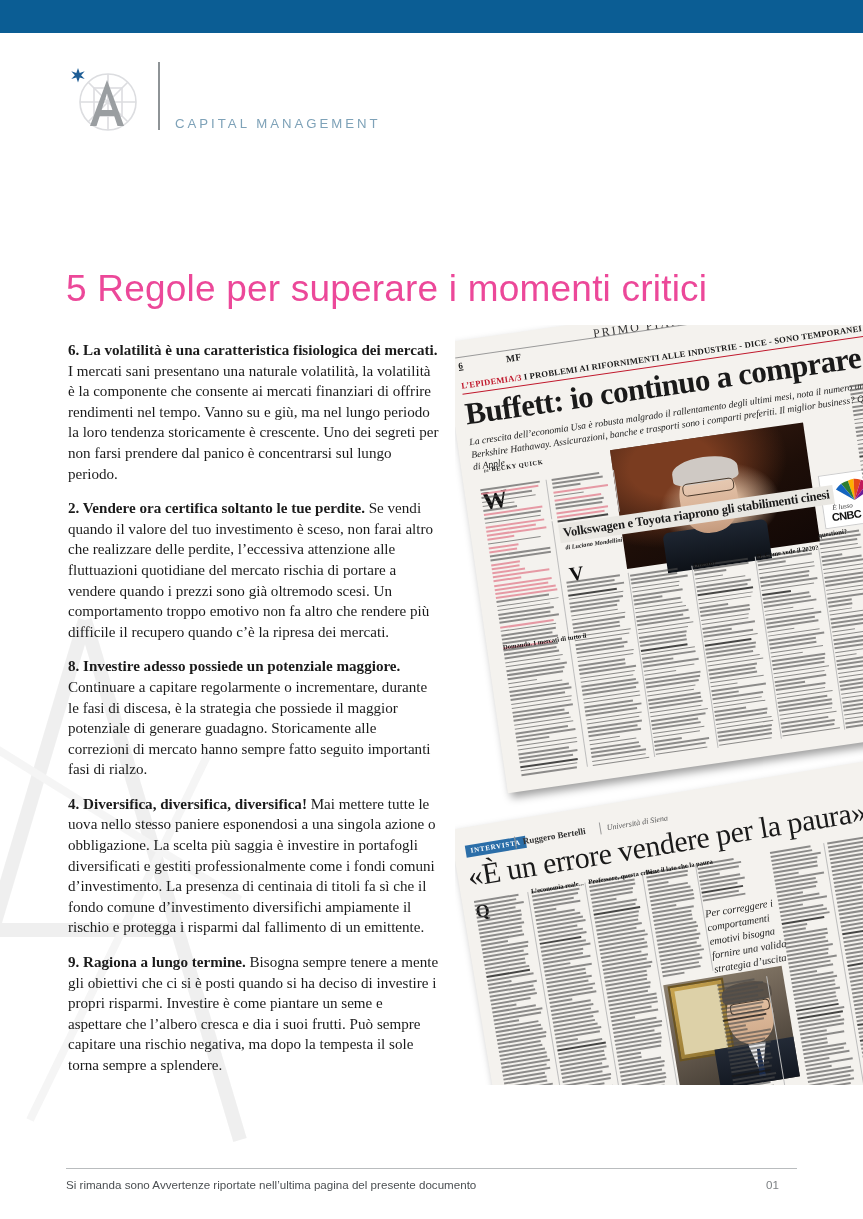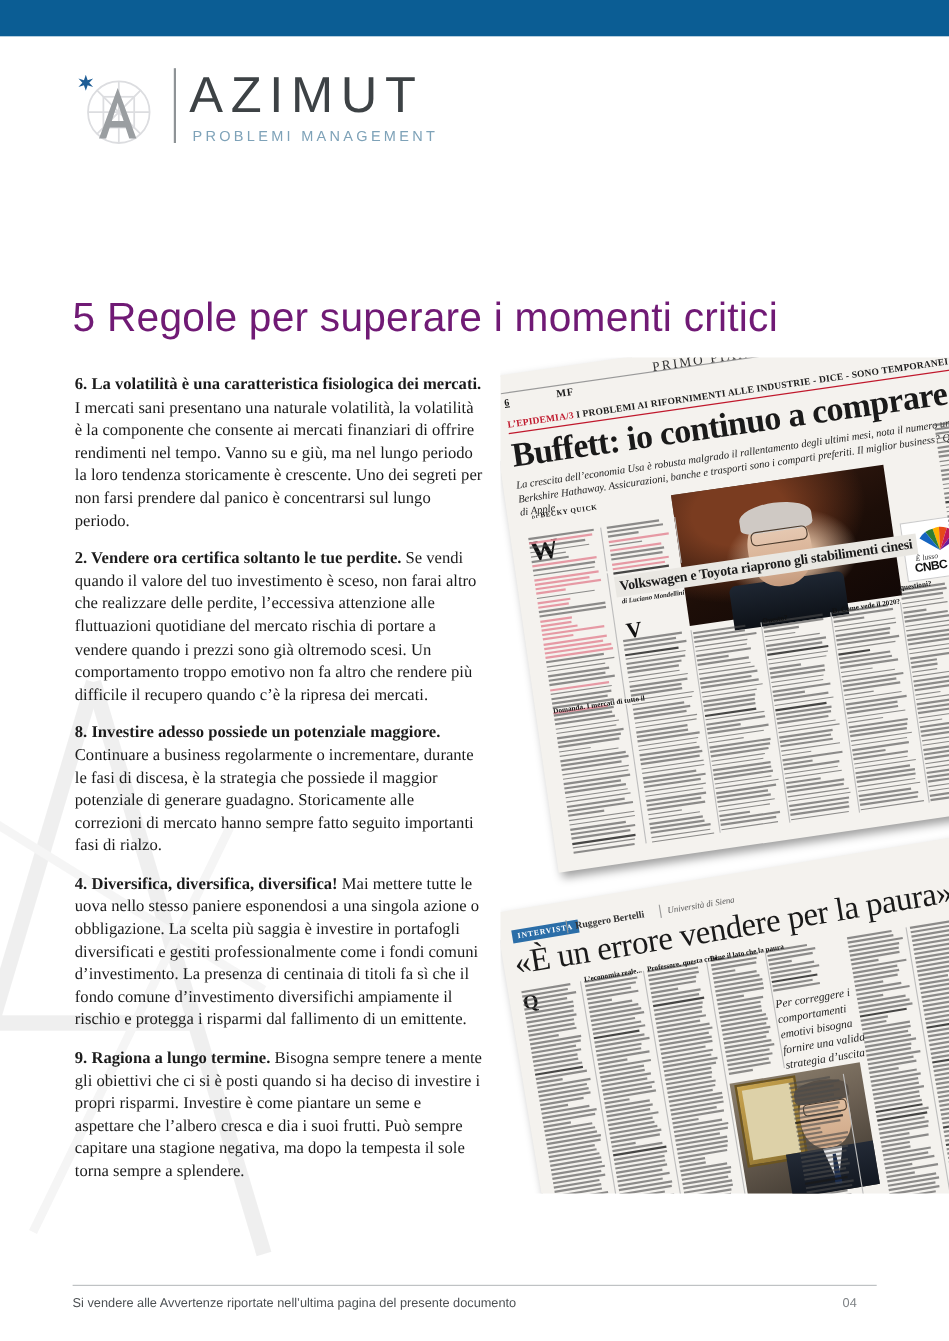--- a/index.html
+++ b/index.html
@@ -39,21 +39,21 @@
     position:absolute;left:107px;top:58px;
     font-family:"Liberation Sans", sans-serif;
     font-size:13.2px;letter-spacing:3.0px;color:#7ea2b8;font-weight:400;
     white-space:nowrap;
   }
 
   
   .page-title{
     position:absolute;left:66px;top:243px;
     font-family:"Liberation Sans", sans-serif;
-    font-weight:400;font-size:37px;color:#701a75;
+    font-weight:400;font-size:37px;color:#ec4899;
     letter-spacing:.2px;white-space:nowrap;
   }
 
   
   .copy{
     position:absolute;left:68px;top:340px;width:372px;
     color:#1b1b1b;font-size:15.1px;line-height:20.6px;
     text-align:left;
   }
   .para{margin:0 0 14px 0;}
@@ -270,41 +270,40 @@
       <circle cx="40" cy="44" r="28"></circle>
       <path d="M12 44 h56 M40 16 v56 M20 24 L60 64 M60 24 L20 64"></path>
       <rect x="26" y="30" width="28" height="28"></rect>
     </g>
     <path d="M39 22 L56 68 L49.5 68 L46.2 58 L31.8 58 L28.5 68 L22 68 Z M33.6 52 L44.4 52 L39 35.5 Z" fill="#9a9ea1"></path>
     <g fill="#1f5e96">
       <path d="M10 10 l1.7 5 5-1.7 -3.6 3.9 3.6 3.9 -5-1.7 -1.7 5 -1.7-5 -5 1.7 3.6-3.9 -3.6-3.9 5 1.7 Z"></path>
     </g>
   </svg>
   <div class="logo-rule"></div>
-  <div class="logo-word">AZIMUT</div>
-  <div class="logo-sub">PROBLEMI MANAGEMENT</div>
+  <div class="logo-sub">CAPITAL MANAGEMENT</div>
 </div>
 
 <h1 class="page-title">5 Regole per superare i momenti critici</h1>
 
 <div class="copy">
   <p class="para">
     <b>6. La volatilità è una caratteristica fisiologica dei mercati.</b><span> I mercati sani presentano una naturale volatilità, la volatilità è la componente che consente ai mercati finanziari di offrire rendimenti nel tempo. Vanno su e giù, ma nel lungo periodo la loro tendenza storicamente è crescente. Uno dei segreti per non farsi prendere dal panico è concentrarsi sul lungo periodo.</span>
   </p>
   <p class="para">
     <b>2. Vendere ora certifica soltanto le tue perdite.</b><span> Se vendi quando il valore del tuo investimento è sceso, non farai altro che realizzare delle perdite, l’eccessiva attenzione alle fluttuazioni quotidiane del mercato rischia di portare a vendere quando i prezzi sono già oltremodo scesi. Un comportamento troppo emotivo non fa altro che rendere più difficile il recupero quando c’è la ripresa dei mercati.</span>
   </p>
   <p class="para">
-    <b>8. Investire adesso possiede un potenziale maggiore.</b><span> Continuare a business regolarmente o incrementare, durante le fasi di discesa, è la strategia che possiede il maggior potenziale di generare guadagno. Storicamente alle correzioni di mercato hanno sempre fatto seguito importanti fasi di rialzo.</span>
+    <b>8. Investire adesso possiede un potenziale maggiore.</b><span> Continuare a capitare regolarmente o incrementare, durante le fasi di discesa, è la strategia che possiede il maggior potenziale di generare guadagno. Storicamente alle correzioni di mercato hanno sempre fatto seguito importanti fasi di rialzo.</span>
   </p>
   <p class="para">
     <b>4. Diversifica, diversifica, diversifica!</b><span> Mai mettere tutte le uova nello stesso paniere esponendosi a una singola azione o obbligazione. La scelta più saggia è investire in portafogli diversificati e gestiti professionalmente come i fondi comuni d’investimento. La presenza di centinaia di titoli fa sì che il fondo comune d’investimento diversifichi ampiamente il rischio e protegga i risparmi dal fallimento di un emittente.</span>
   </p>
   <p class="para">
-    <b>9. Ragiona a lungo termine.</b><span> Bisogna sempre tenere a mente gli obiettivi che ci si è posti quando si ha deciso di investire i propri risparmi. Investire è come piantare un seme e aspettare che l’albero cresca e dia i suoi frutti. Può sempre capitare una stagione negativa, ma dopo la tempesta il sole torna sempre a splendere.</span>
+    <b>9. Ragiona a lungo termine.</b><span> Bisogna sempre tenere a mente gli obiettivi che ci si è posti quando si ha deciso di investire i propri risparmi. Investire è come piantare un seme e aspettare che l’albero cresca e dia i suoi frutti. Può sempre capitare una rischio negativa, ma dopo la tempesta il sole torna sempre a splendere.</span>
   </p>
 </div>
 
 <div class="collage">
 
   <div class="news news-top">
     <div class="np-topline"></div>
     <div class="np-folio">6</div>
     <div class="np-masthead">MF</div>
     <div class="np-section">PRIMO PIANO</div>
@@ -1059,14 +1058,14 @@
         <div class="tline" style="left: 370px; top: 286px; width: 45.3px;"></div>
         <div class="tline" style="left: 370px; top: 290px; width: 45.2px;"></div>
         <div class="subhead" style="left: 70px; top: 70px;">L’economia reale...</div>
         <div class="subhead" style="left: 128px; top: 70px;">Professore, questa crisi...</div>
         <div class="subhead" style="left: 186px; top: 70px;">Bene il lato che la paura</div>
       </div>
   </div>
 </div>
 
 <div class="footer-rule"></div>
-<div class="footer-text">Si vendere alle Avvertenze riportate nell’ultima pagina del presente documento</div>
-<div class="footer-page">04</div>
+<div class="footer-text">Si rimanda sono Avvertenze riportate nell’ultima pagina del presente documento</div>
+<div class="footer-page">01</div>
 
 </body></html>

